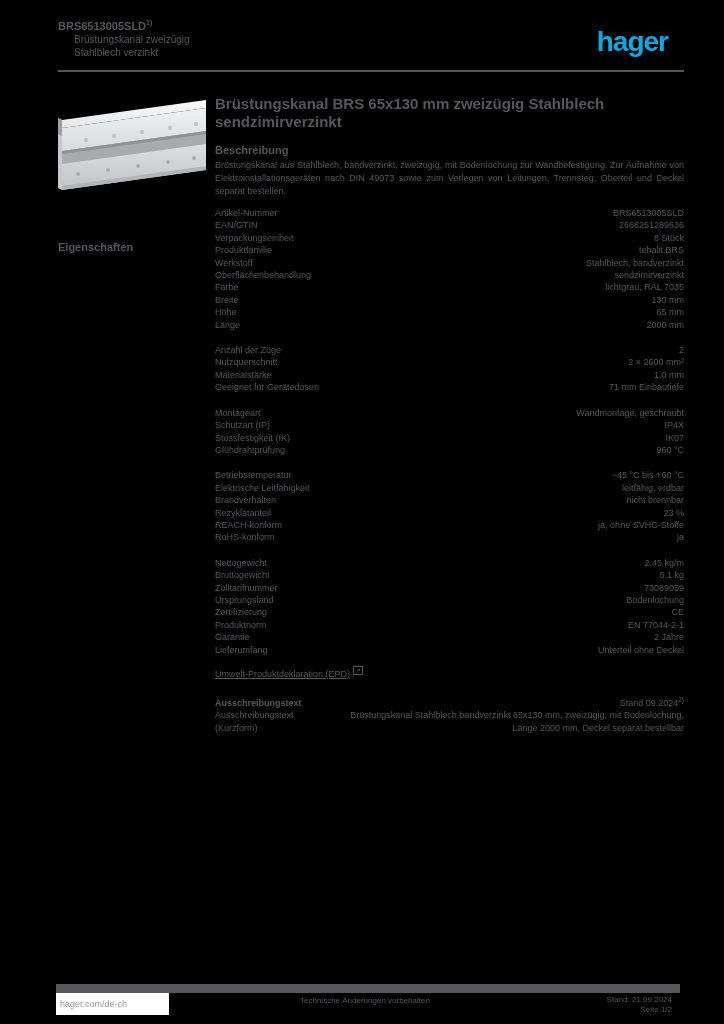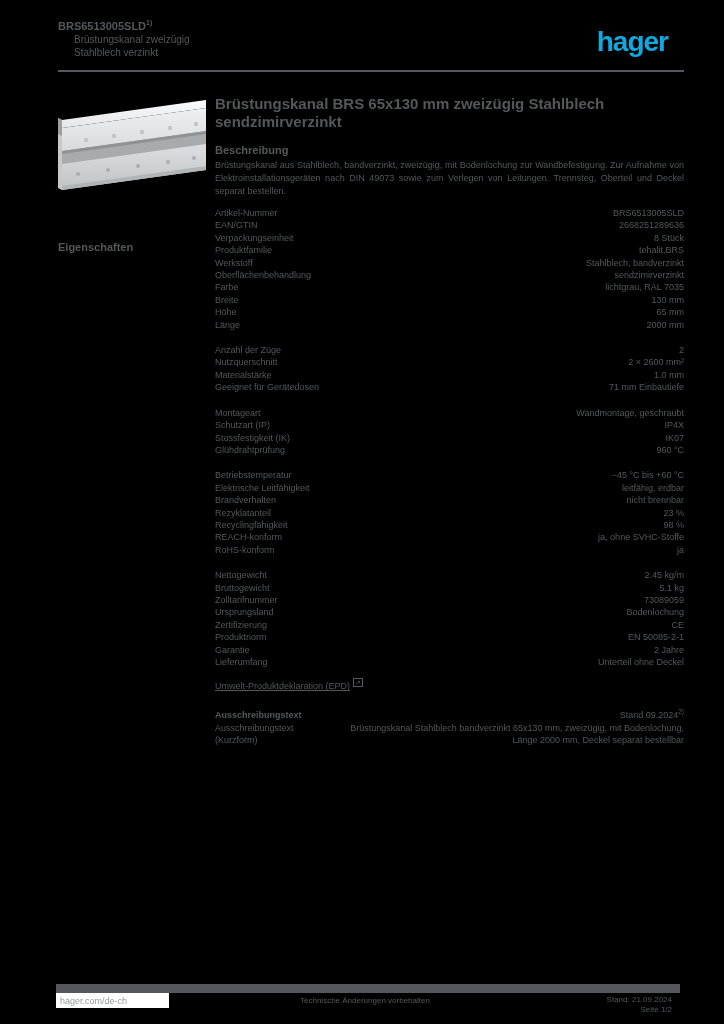--- a/index.html
+++ b/index.html
@@ -49,21 +49,21 @@
 
   
   .epd { margin-top:12px; font-size:9px; line-height:12px; display:inline-flex;
          align-items:flex-start; gap:3px; color:#55575c; text-decoration:none; }
   .epd .lbl { text-decoration:underline; }
   .ext-icon { font-size:7px; line-height:7px; border:1px solid #55575c;
               padding:0 1px; position:relative; top:-2px; }
 
   
   .ft-bar { left:56px; top:984px; width:624px; height:9px; background:#55575c; }
-  .ft-box { left:56px; top:993px; width:113px; height:15px; background:#ffffff;
+  .ft-box { left:56px; top:993px; width:113px; height:22px; background:#ffffff;
             display:flex; align-items:center; padding-left:4px; }
   .ft-box span { font-size:9px; color:#96989c; }
   .ft-note { left:300px; top:996px; font-size:8px; line-height:10px; color:#55575c; }
   .ft-right { left:560px; top:995px; width:112px; text-align:right;
               font-size:8px; line-height:10px; color:#55575c; }
 </style>
 </head>
 <body>
 
 <div class="abs hdr-block">
@@ -211,24 +211,20 @@
         </div>
         <div class="spec-row">
           <span class="spec-label">Brandverhalten</span>
           <span class="spec-value">nicht brennbar</span>
         </div>
         <div class="spec-row">
           <span class="spec-label">Rezyklatanteil</span>
           <span class="spec-value">23 %</span>
         </div>
         <div class="spec-row">
-          <span class="spec-label">Recyclingfähigkeit</span>
-          <span class="spec-value">98 %</span>
-        </div>
-        <div class="spec-row">
           <span class="spec-label">REACH-konform</span>
           <span class="spec-value">ja, ohne SVHC-Stoffe</span>
         </div>
         <div class="spec-row">
           <span class="spec-label">RoHS-konform</span>
           <span class="spec-value">ja</span>
         </div>
       </div>
       <div class="spec-section">
         <div class="spec-row">
@@ -246,21 +242,21 @@
         <div class="spec-row">
           <span class="spec-label">Ursprungsland</span>
           <span class="spec-value">Bodenlochung</span>
         </div>
         <div class="spec-row">
           <span class="spec-label">Zertifizierung</span>
           <span class="spec-value">CE</span>
         </div>
         <div class="spec-row">
           <span class="spec-label">Produktnorm</span>
-          <span class="spec-value">EN 50085-2-1</span>
+          <span class="spec-value">EN 77044-2-1</span>
         </div>
         <div class="spec-row">
           <span class="spec-label">Garantie</span>
           <span class="spec-value">2 Jahre</span>
         </div>
         <div class="spec-row">
           <span class="spec-label">Lieferumfang</span>
           <span class="spec-value">Unterteil ohne Deckel</span>
         </div>
       </div>

